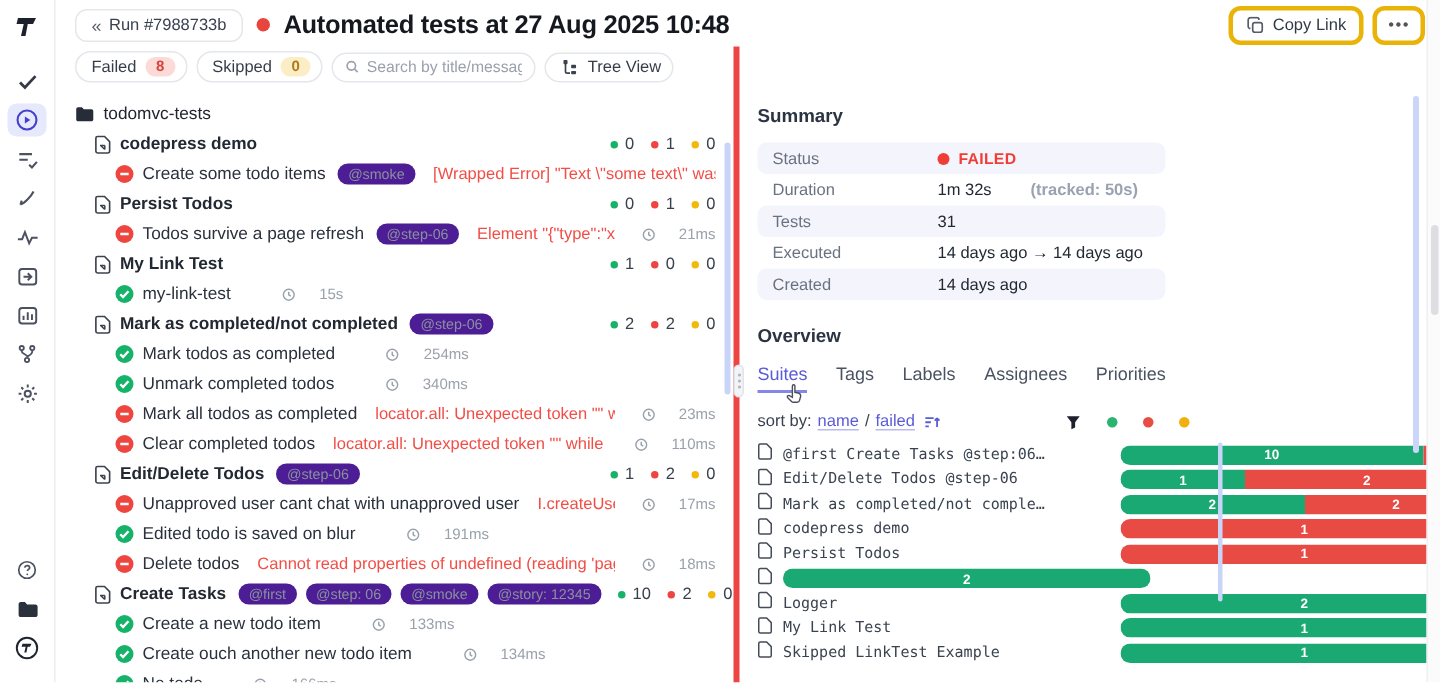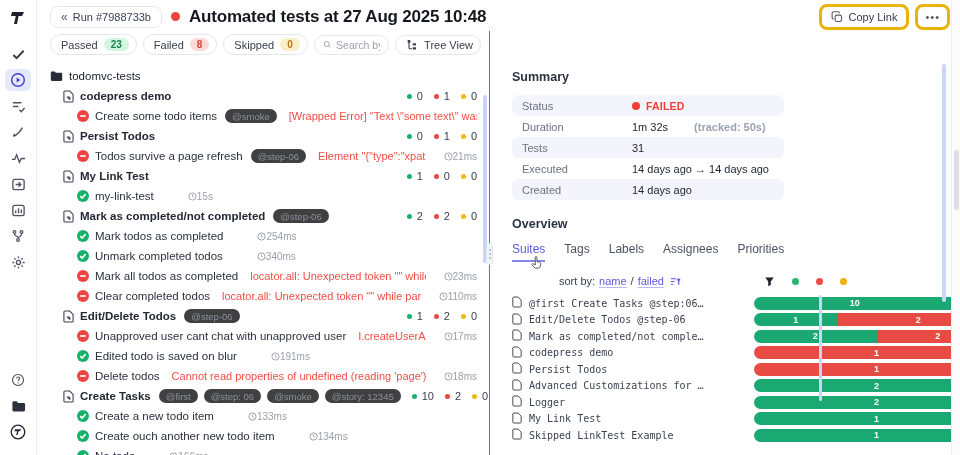--- a/index.html
+++ b/index.html
@@ -49,58 +49,58 @@
 
   .tree { flex:1; padding:6px 0 0 13px; font-size:11.5px; overflow:hidden; position:relative; }
   .trow { height:20px; display:flex; align-items:center; gap:6px; white-space:nowrap; overflow:hidden;
     padding-right:12px; cursor:pointer; }
   .trow .ic { flex-shrink:0; display:flex; }
   .folder-row { font-size:11.5px; color:#20252e; }
   .suite-row { padding-left:13px; }
   .suite-row .name { font-weight:600; color:#232933; }
   .test-row { padding-left:27px;text-align:center; }
   .test-row .name { color:#2a313d; }
-  .tag { background:#404040; color:#8a919c; font-size:9.5px; border-radius:8px; padding:1.5px 7px; margin-left:2px; }
+  .tag { background:#4c1d95; color:#8a919c; font-size:9.5px; border-radius:8px; padding:1.5px 7px; margin-left:2px; }
   .tags { display:flex; gap:4px; flex-shrink:0; }
   .err { color:#f04e47; font-size:11px; margin-left:6px; overflow:hidden; flex-shrink:1; min-width:0;
     text-overflow:clip; }
-  .time { display:flex; align-items:center; gap:0; color:#99a1ab; font-size:10px; margin-left:28px; flex-shrink:0; }
+  .time { display:flex; align-items:center; gap:16px; color:#99a1ab; font-size:10px; margin-left:28px; flex-shrink:0; }
   .has-error .time { margin-left:12px; }
   .counts { margin-left:auto; display:flex; align-items:center; gap:6px; flex-shrink:0; color:#39414d; font-size:11px; }
   .cgroup { display:flex; align-items:center; gap:5px; margin-left:5px; }
   .cdot { width:5px; height:5px; border-radius:50%; }
   .cdot.g { background:#17b26a; } .cdot.r { background:#ee4444; } .cdot.y { background:#f2b90d; }
   .sicon { width:12px; height:12px; border-radius:50%; display:flex; align-items:center; justify-content:center; }
   .test-row.passed .sicon { background:#17b26a; }
   .test-row.failed .sicon { background:#ee453f; }
   .test-row .sicon svg { display:block; }
   .tree-scroll { position:absolute; top:35px; right:2px; width:4px; height:168px; background:#c9d5f8; border-radius:2px; }
 
   
-  .right-panel { flex:1; border-left:1px solid #ef4444; padding:39px 0 0 22px; position:relative; min-width:0; }
+  .right-panel { flex:1; border-left:4px solid #ef4444; padding:39px 0 0 12px; position:relative; min-width:0; }
   .grip { position:absolute; left:-4px; top:212px; width:7px; height:22px; background:#f3f4f7;
     border:1px solid #e2e4ea; border-radius:4px; display:flex; flex-direction:column; gap:2px;
     align-items:center; justify-content:center; cursor:col-resize; }
   .grip i { width:2px; height:2px; border-radius:50%; background:#aeb3bd; }
   .sec-title { font-size:12.5px; font-weight:700; color:#2c3442; }
   .sum-table { margin-top:11px; width:272px; }
   .sum-row { display:flex; align-items:center; padding:5px 10px; border-radius:6px; font-size:11px; height:21px;gap:22px; }
   .sum-row.alt { background:#f4f5fc; }
   .sum-row .lbl { width:88px; color:#6a7282; flex-shrink:0; }
   .sum-row .val { color:#222834; display:flex; align-items:center; gap:6px; }
   .sum-row.status-row .val { color:#ef3e36; font-weight:700; font-size:10.5px; letter-spacing:0.2px; }
   .sum-dot { width:8px; height:8px; border-radius:50%; background:#ef3e36; }
   .sum-row .extra { color:#9aa2b1; margin-left:20px; font-weight:700; }
 
   .overview { margin-top:17px; }
   .tabs { display:flex; gap:19px; margin-top:11px; position:relative; font-size:12px; color:#4b5363; }
   .tab { padding-bottom:4px; cursor:pointer; }
   .tab.active { color:#5a5bd8; border-bottom:2px solid #8486e8; }
   .cursor-hand { position:absolute; left:18px; top:13px; }
-  .sort-row { margin-top:13px; width:288px; display:flex; align-items:center; font-size:11px; color:#394150;margin-left:47px; }
+  .sort-row { margin-top:13px; width:288px; display:flex; align-items:center; font-size:11px; color:#394150; }
   .sort-link { color:#5a5bd8; text-decoration:underline; text-decoration-color:#b9baf0; text-underline-offset:2px;
     cursor:pointer; margin:0 4px; }
   .sort-ic { margin-left:2px; display:flex; }
   .legend { margin-left:auto; display:flex; align-items:center; gap:17px; }
   .ldot { width:7px; height:7px; border-radius:50%; }
   .ldot.g { background:#29b571; } .ldot.r { background:#e74c45; } .ldot.y { background:#f0b110; }
 
   .suite-list { margin-top:8px; position:relative; width:292px; }
   .ov-row { display:flex; align-items:center; gap:7px; height:16.5px; cursor:pointer; }
   .ov-row .nm { font-family:"DejaVu Sans Mono", monospace; font-size:10px; color:#3a4350; width:218px;
@@ -222,24 +222,20 @@
         <button class="ghost-btn more-btn">
           <span>•••</span>
         </button>
       </div>
     </div>
 
     <div class="content">
 
       <div class="left-panel">
         <div class="filterbar">
-          <button class="pill-btn">
-            <span>Passed</span>
-            <span class="badge green">23</span>
-          </button>
           <button class="pill-btn">
             <span>Failed</span>
             <span class="badge red">8</span>
           </button>
           <button class="pill-btn">
             <span>Skipped</span>
             <span class="badge yellow">0</span>
           </button>
           <div class="search-box">
             <svg width="11" height="11" viewBox="0 0 16 16" fill="none" stroke="#9aa1ac" stroke-width="1.8">
@@ -794,21 +790,20 @@
     <span class="bar">
                   <span class="seg f" style="flex-grow: 1;">1</span>
                 </span>
   </div>
               <div class="ov-row">
     <span class="ic">
       <svg width="10" height="12" viewBox="0 0 12 14" fill="none" stroke="#454c58" stroke-width="1.2">
                     <path d="M1 2.2C1 1.5 1.5 1 2.2 1h5.1L11 4.7v7.1c0 .7-.5 1.2-1.2 1.2H2.2c-.7 0-1.2-.5-1.2-1.2z"></path>
                   </svg>
     </span>
-    <span class="nm">Advanced Customizations for …</span>
     <span class="bar">
                   <span class="seg p" style="flex-grow: 2;">2</span>
                 </span>
   </div>
               <div class="ov-row">
     <span class="ic">
       <svg width="10" height="12" viewBox="0 0 12 14" fill="none" stroke="#454c58" stroke-width="1.2">
                     <path d="M1 2.2C1 1.5 1.5 1 2.2 1h5.1L11 4.7v7.1c0 .7-.5 1.2-1.2 1.2H2.2c-.7 0-1.2-.5-1.2-1.2z"></path>
                   </svg>
     </span>

